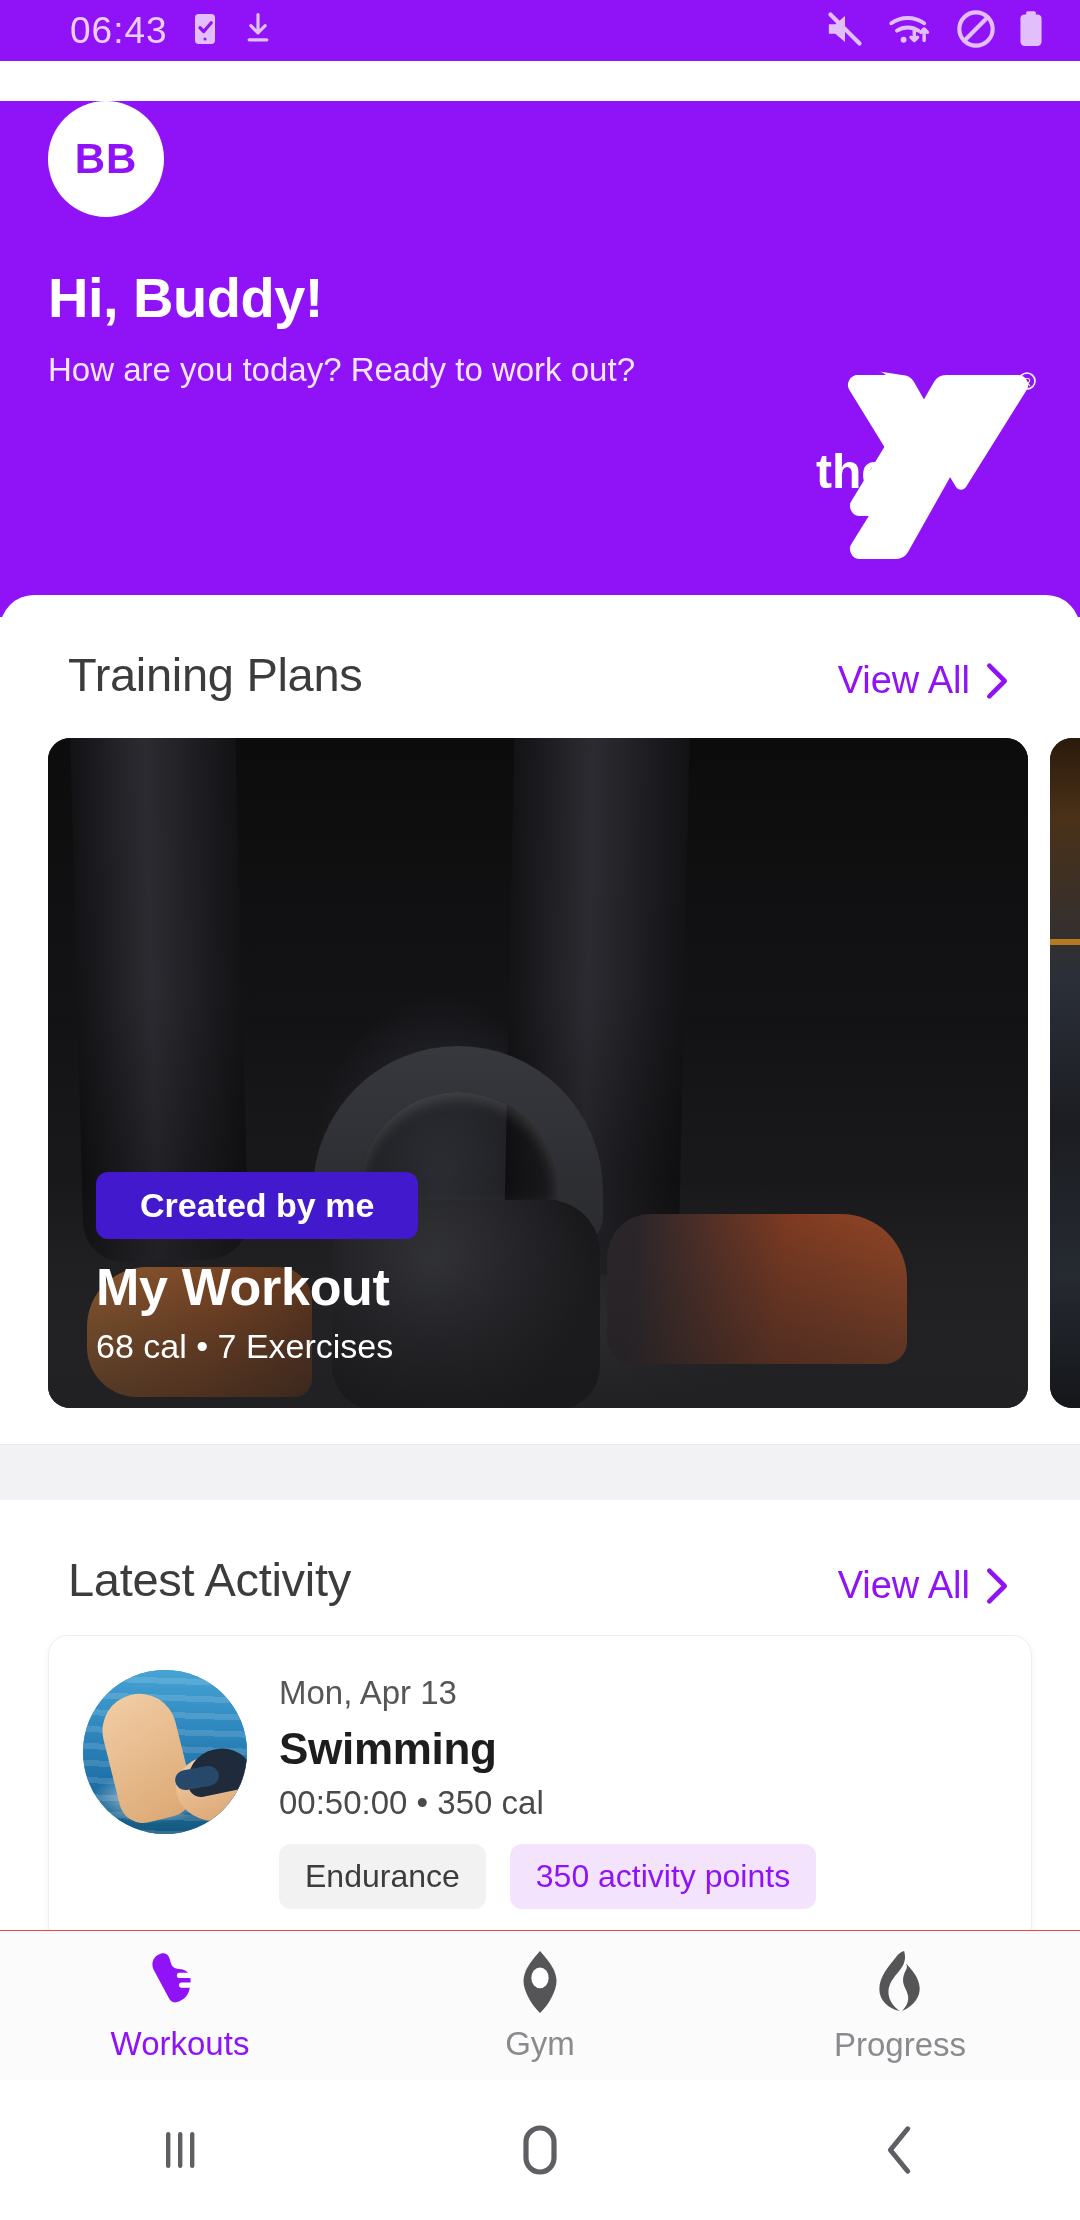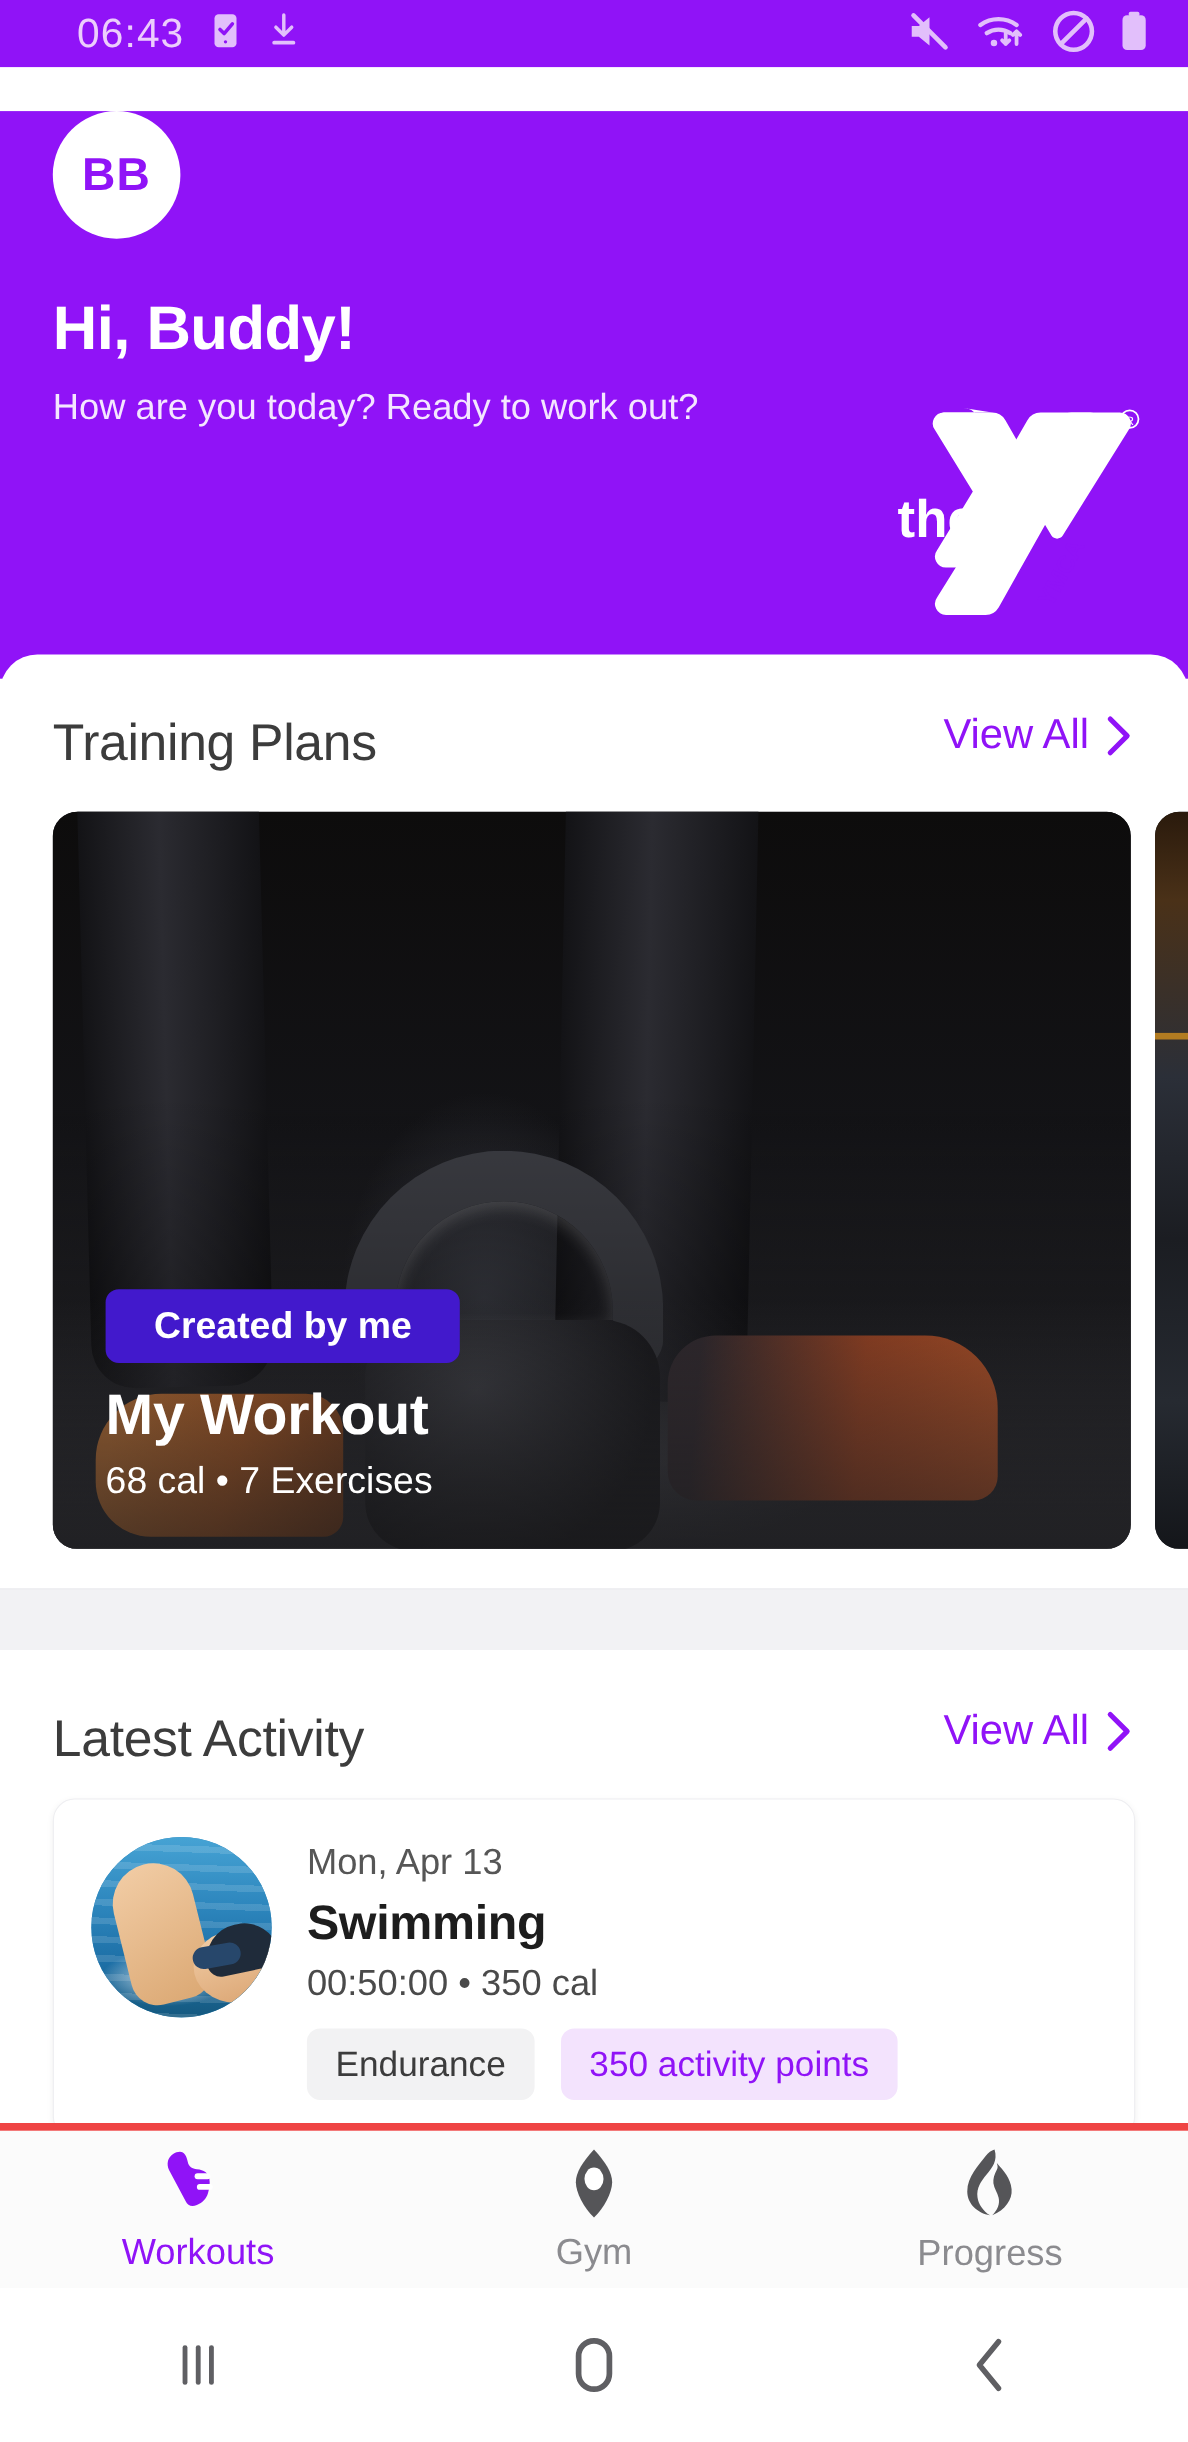--- a/index.html
+++ b/index.html
@@ -61,22 +61,22 @@
     background:#ffffff;
     border-top-left-radius:34px;
     border-top-right-radius:34px;
     margin-top:-22px;
     position:relative; z-index:3;
     height:1490px;
     overflow:hidden;
   }
 
   .section-head {
-    display:flex; align-items:flex-start; justify-content:space-between;
-    padding:0 48px; margin-top:52px;
+    display:flex; align-items:flex-end; justify-content:space-between;
+    padding:0 68px; margin-top:52px;
   }
   .section-title { font-size:47px; color:#3c3c3c; font-weight:400; letter-spacing:-0.3px; }
   .view-all {
     display:flex; align-items:center; gap:12px;
     color:#9013f7; font-size:38px; font-weight:400;
   }
   .chev { display:block; }
 
   
   .carousel {
@@ -228,21 +228,21 @@
   .tag {
     font-size:32px; padding:14px 26px; border-radius:12px;
   }
   .tag.grey { background:#f2f2f3; color:#3c3c3c; }
   .tag.purple { background:#f3e3fd; color:#9013f7; }
 
   
   .bottomnav {
     position:absolute; left:0; right:0; bottom:140px;
     height:150px; background:#fbfbfb;
-    border-top:7px solid #ef4444;
+    border-top:1px solid #ef4444;
     display:flex; align-items:center; z-index:9;
   }
   .navitem {
     flex:1; display:flex; flex-direction:column;
     align-items:center; gap:10px;
   }
   .navlabel { font-size:33px; }
   .navlabel.active { color:#9013f7; }
   .navlabel.idle { color:#8b8b8f; }
 

